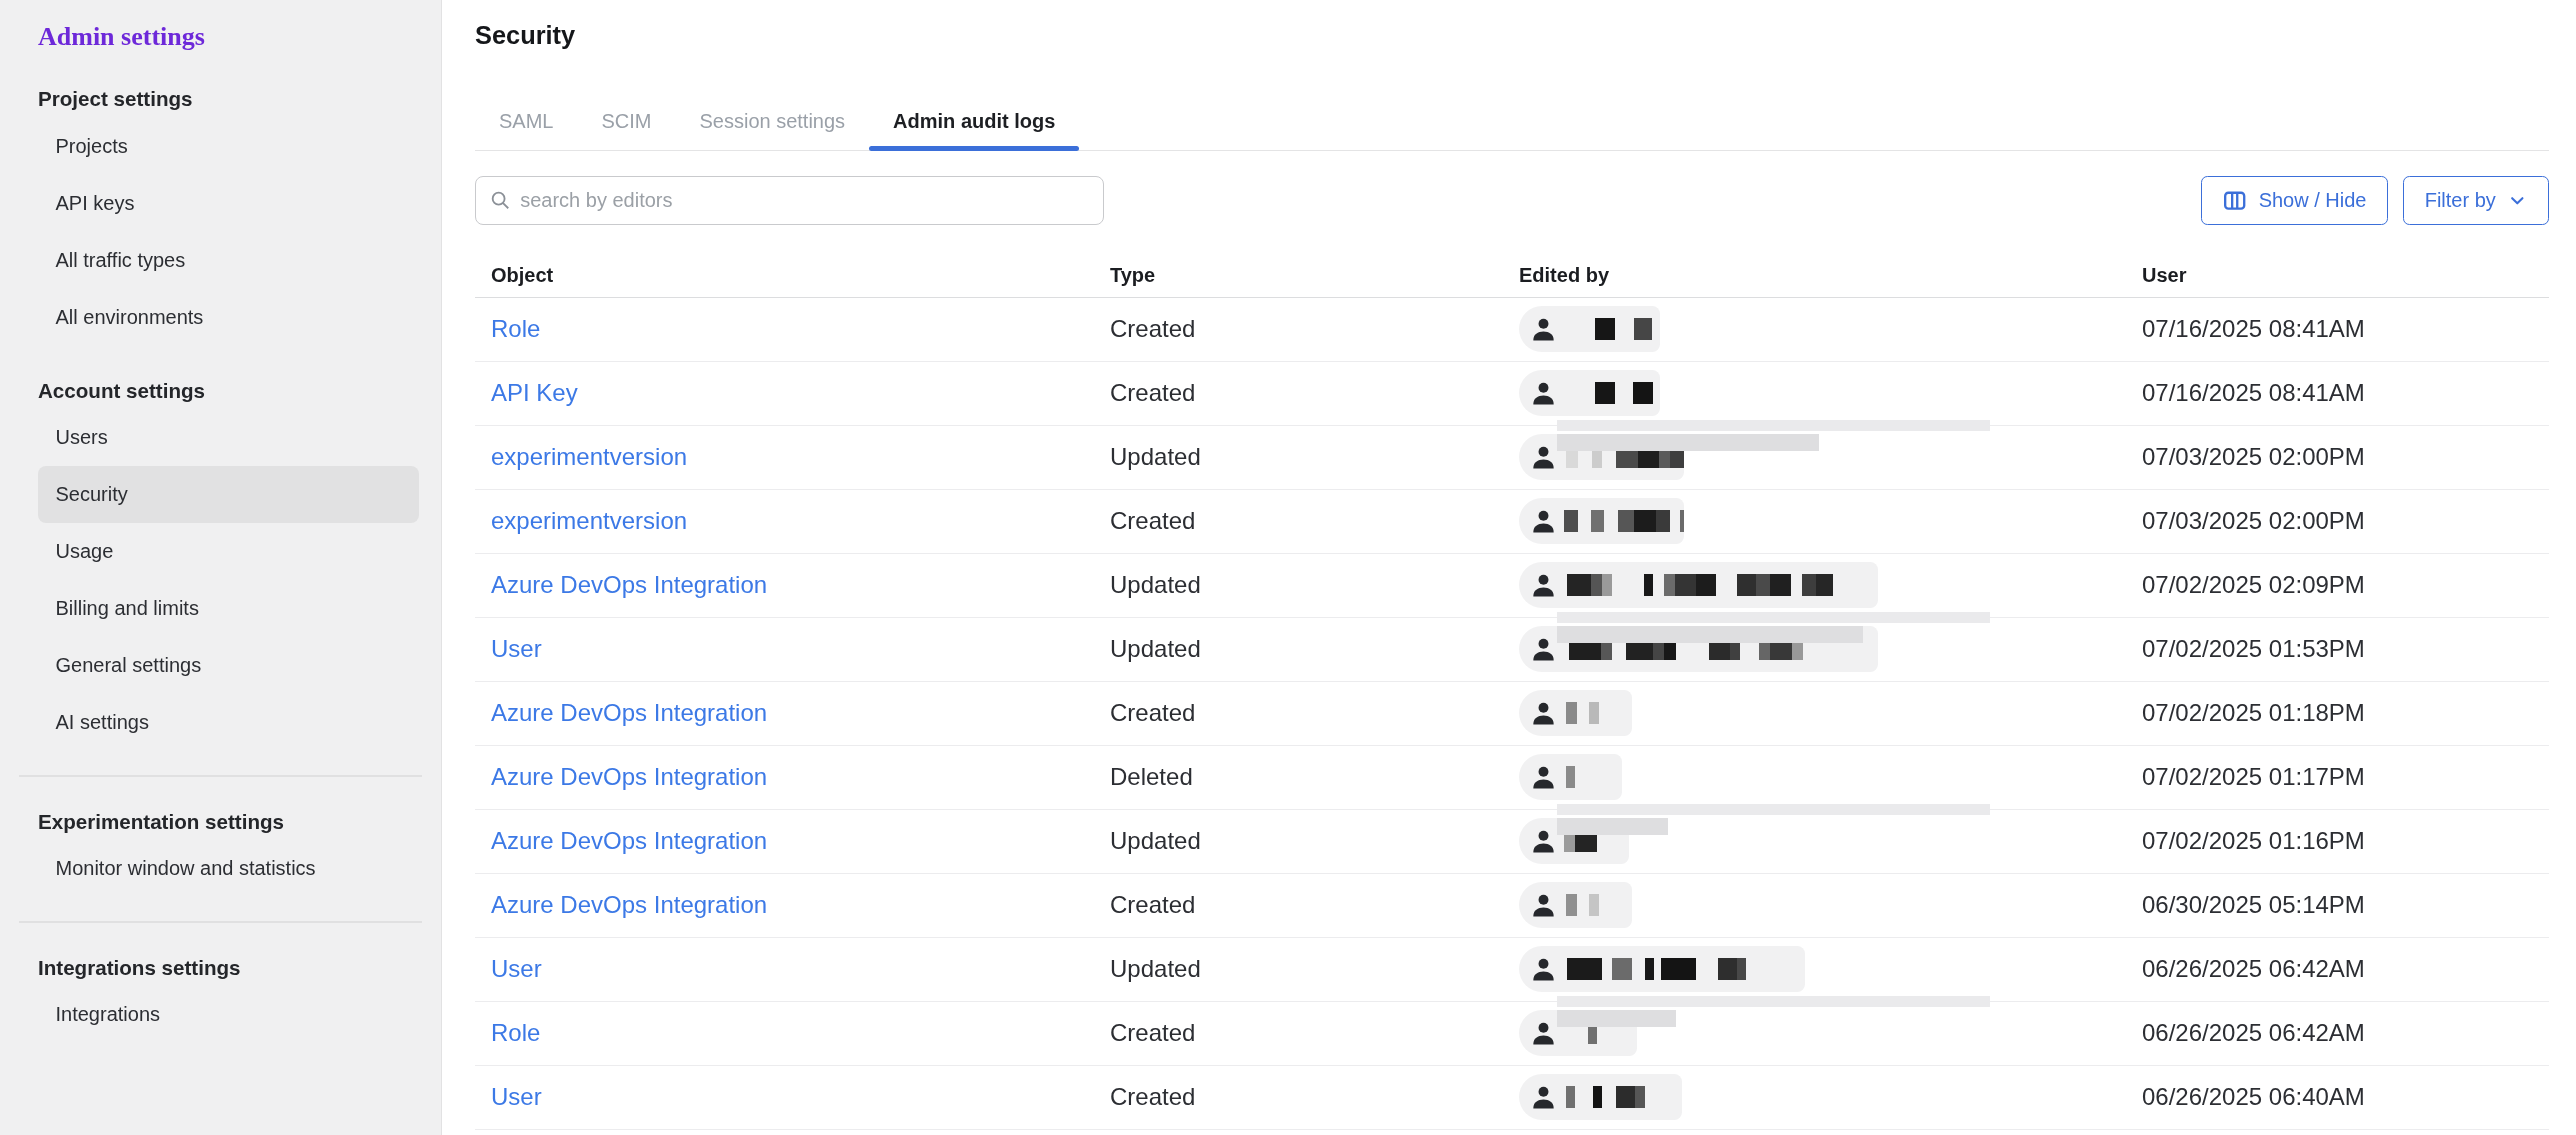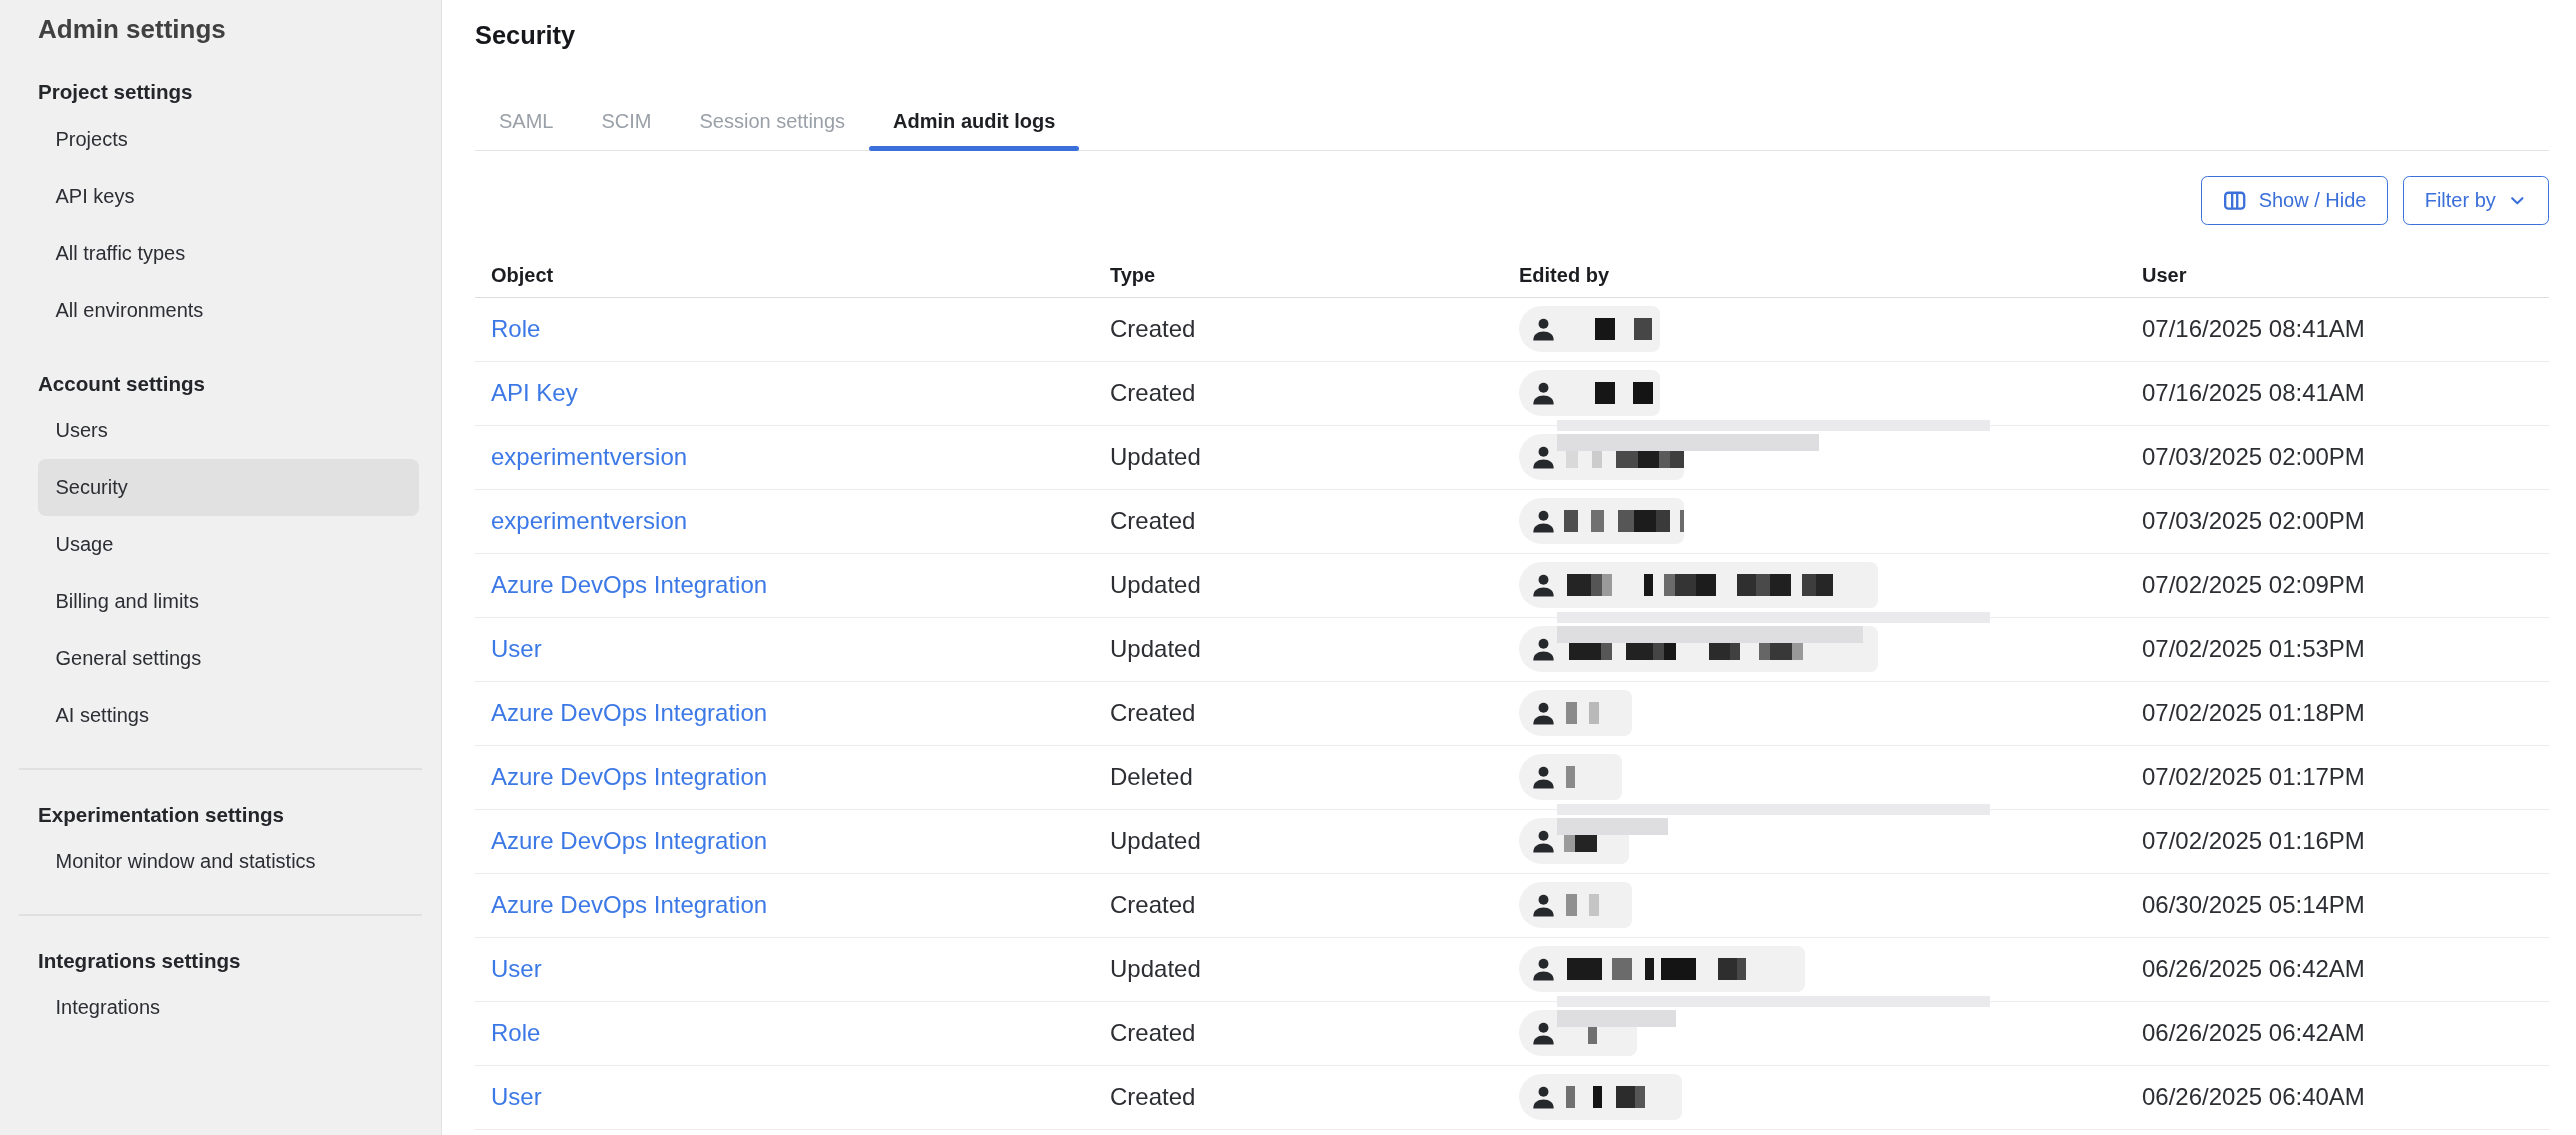--- a/index.html
+++ b/index.html
@@ -10,21 +10,21 @@
     --pill-bg:#f1f1f2;
   }
   *{box-sizing:border-box;margin:0;padding:0;}
   html,body{width:2576px;height:1136px;overflow:hidden;background:#fff;
     font-family:"Liberation Sans",sans-serif;color:#2c2e33;}
   #app{position:relative;width:2576px;height:1136px;display:flex;}
 
   
   .sidebar{flex:none;width:442px;height:100%;background:var(--sidebar-bg);
     border-right:1.6px solid #e2e2e3;padding:14.3px 19px 0;}
-  .sb-title{font-size:26px;font-weight:700;color:#404040;padding-left:19px;}
+  .sb-title{font-size:26px;font-weight:700;color:#6d28d9;padding-left:19px;margin-top:8px;font-family:Liberation Serif, serif;}
   .sb-label{font-size:20.6px;font-weight:700;color:#24262a;padding-left:19px;margin-top:33px;margin-bottom:6.4px;}
   .sb-label.first{margin-top:35px;}
   .sb-item{height:57px;display:flex;align-items:center;margin:0 3.2px 0 19px;padding-left:17.5px;
     font-size:20px;color:#2c2e33;border-radius:8px;cursor:pointer;}
   .sb-item.selected{background:var(--selected-bg);}
   .sb-divider{height:1.6px;background:#e0e0e1;margin:24px 0 11px;}
 
   
   .main{flex:1;padding:20.6px 27px 0 33px;position:relative;background:#fff;}
   .page-title{font-size:25.4px;font-weight:700;color:#15171a;}
@@ -100,20 +100,27 @@
     <h1 class="page-title">Security</h1>
 
     <div class="tabbar">
         <button class="tab">SAML</button>
         <button class="tab">SCIM</button>
         <button class="tab">Session settings</button>
         <button class="tab active">Admin audit logs</button>
       </div>
 
     <div class="toolbar">
+      <div class="search">
+        <svg width="22" height="22" viewBox="0 0 24 24" fill="none" stroke="#8b9097" stroke-width="2">
+          <circle cx="10.5" cy="10.5" r="6.5"></circle>
+          <line x1="15.3" y1="15.3" x2="21" y2="21"></line>
+        </svg>
+        <input type="text" placeholder="search by editors" style="">
+      </div>
       <div class="toolbar-spacer"></div>
       <button class="btn">
         <svg width="25.4" height="25.4" viewBox="0 0 24 24" fill="none" stroke="#3b6fd9" stroke-width="2.2">
           <rect x="3" y="4.5" width="18" height="15" rx="3"></rect>
           <line x1="9.6" y1="4.5" x2="9.6" y2="19.5"></line>
           <line x1="14.4" y1="4.5" x2="14.4" y2="19.5"></line>
         </svg>
         <span>Show / Hide</span>
       </button>
       <button class="btn">

